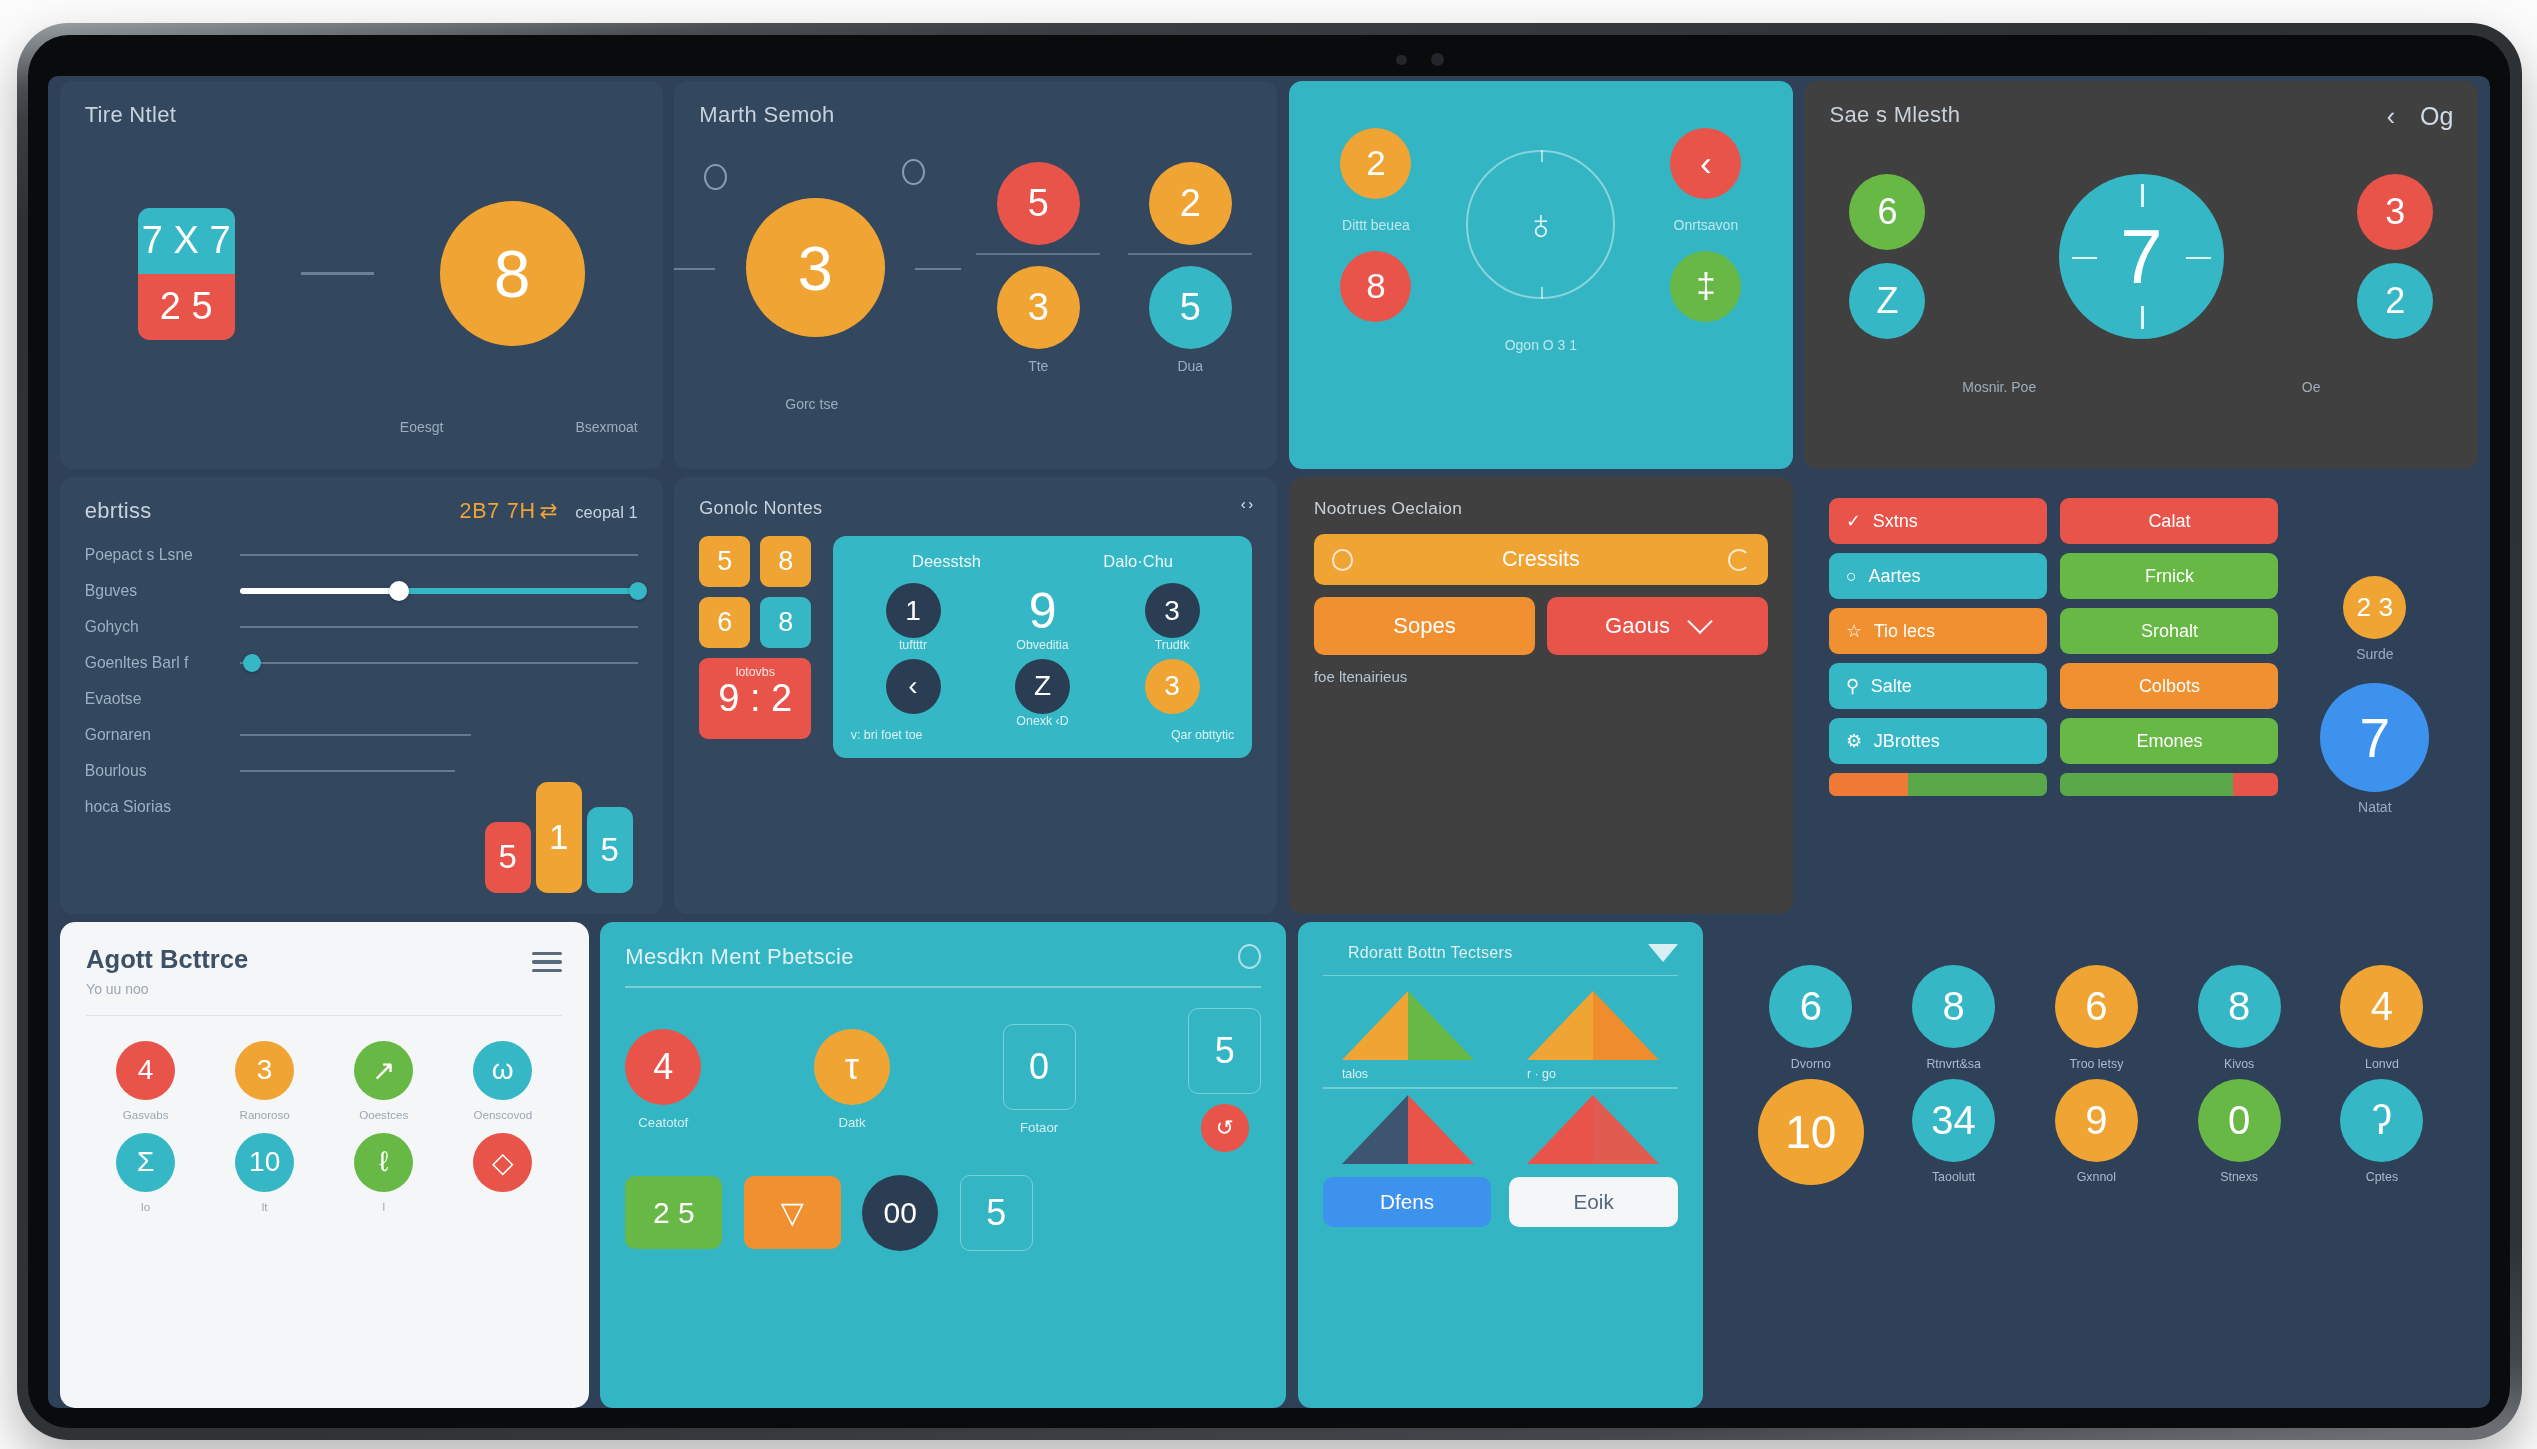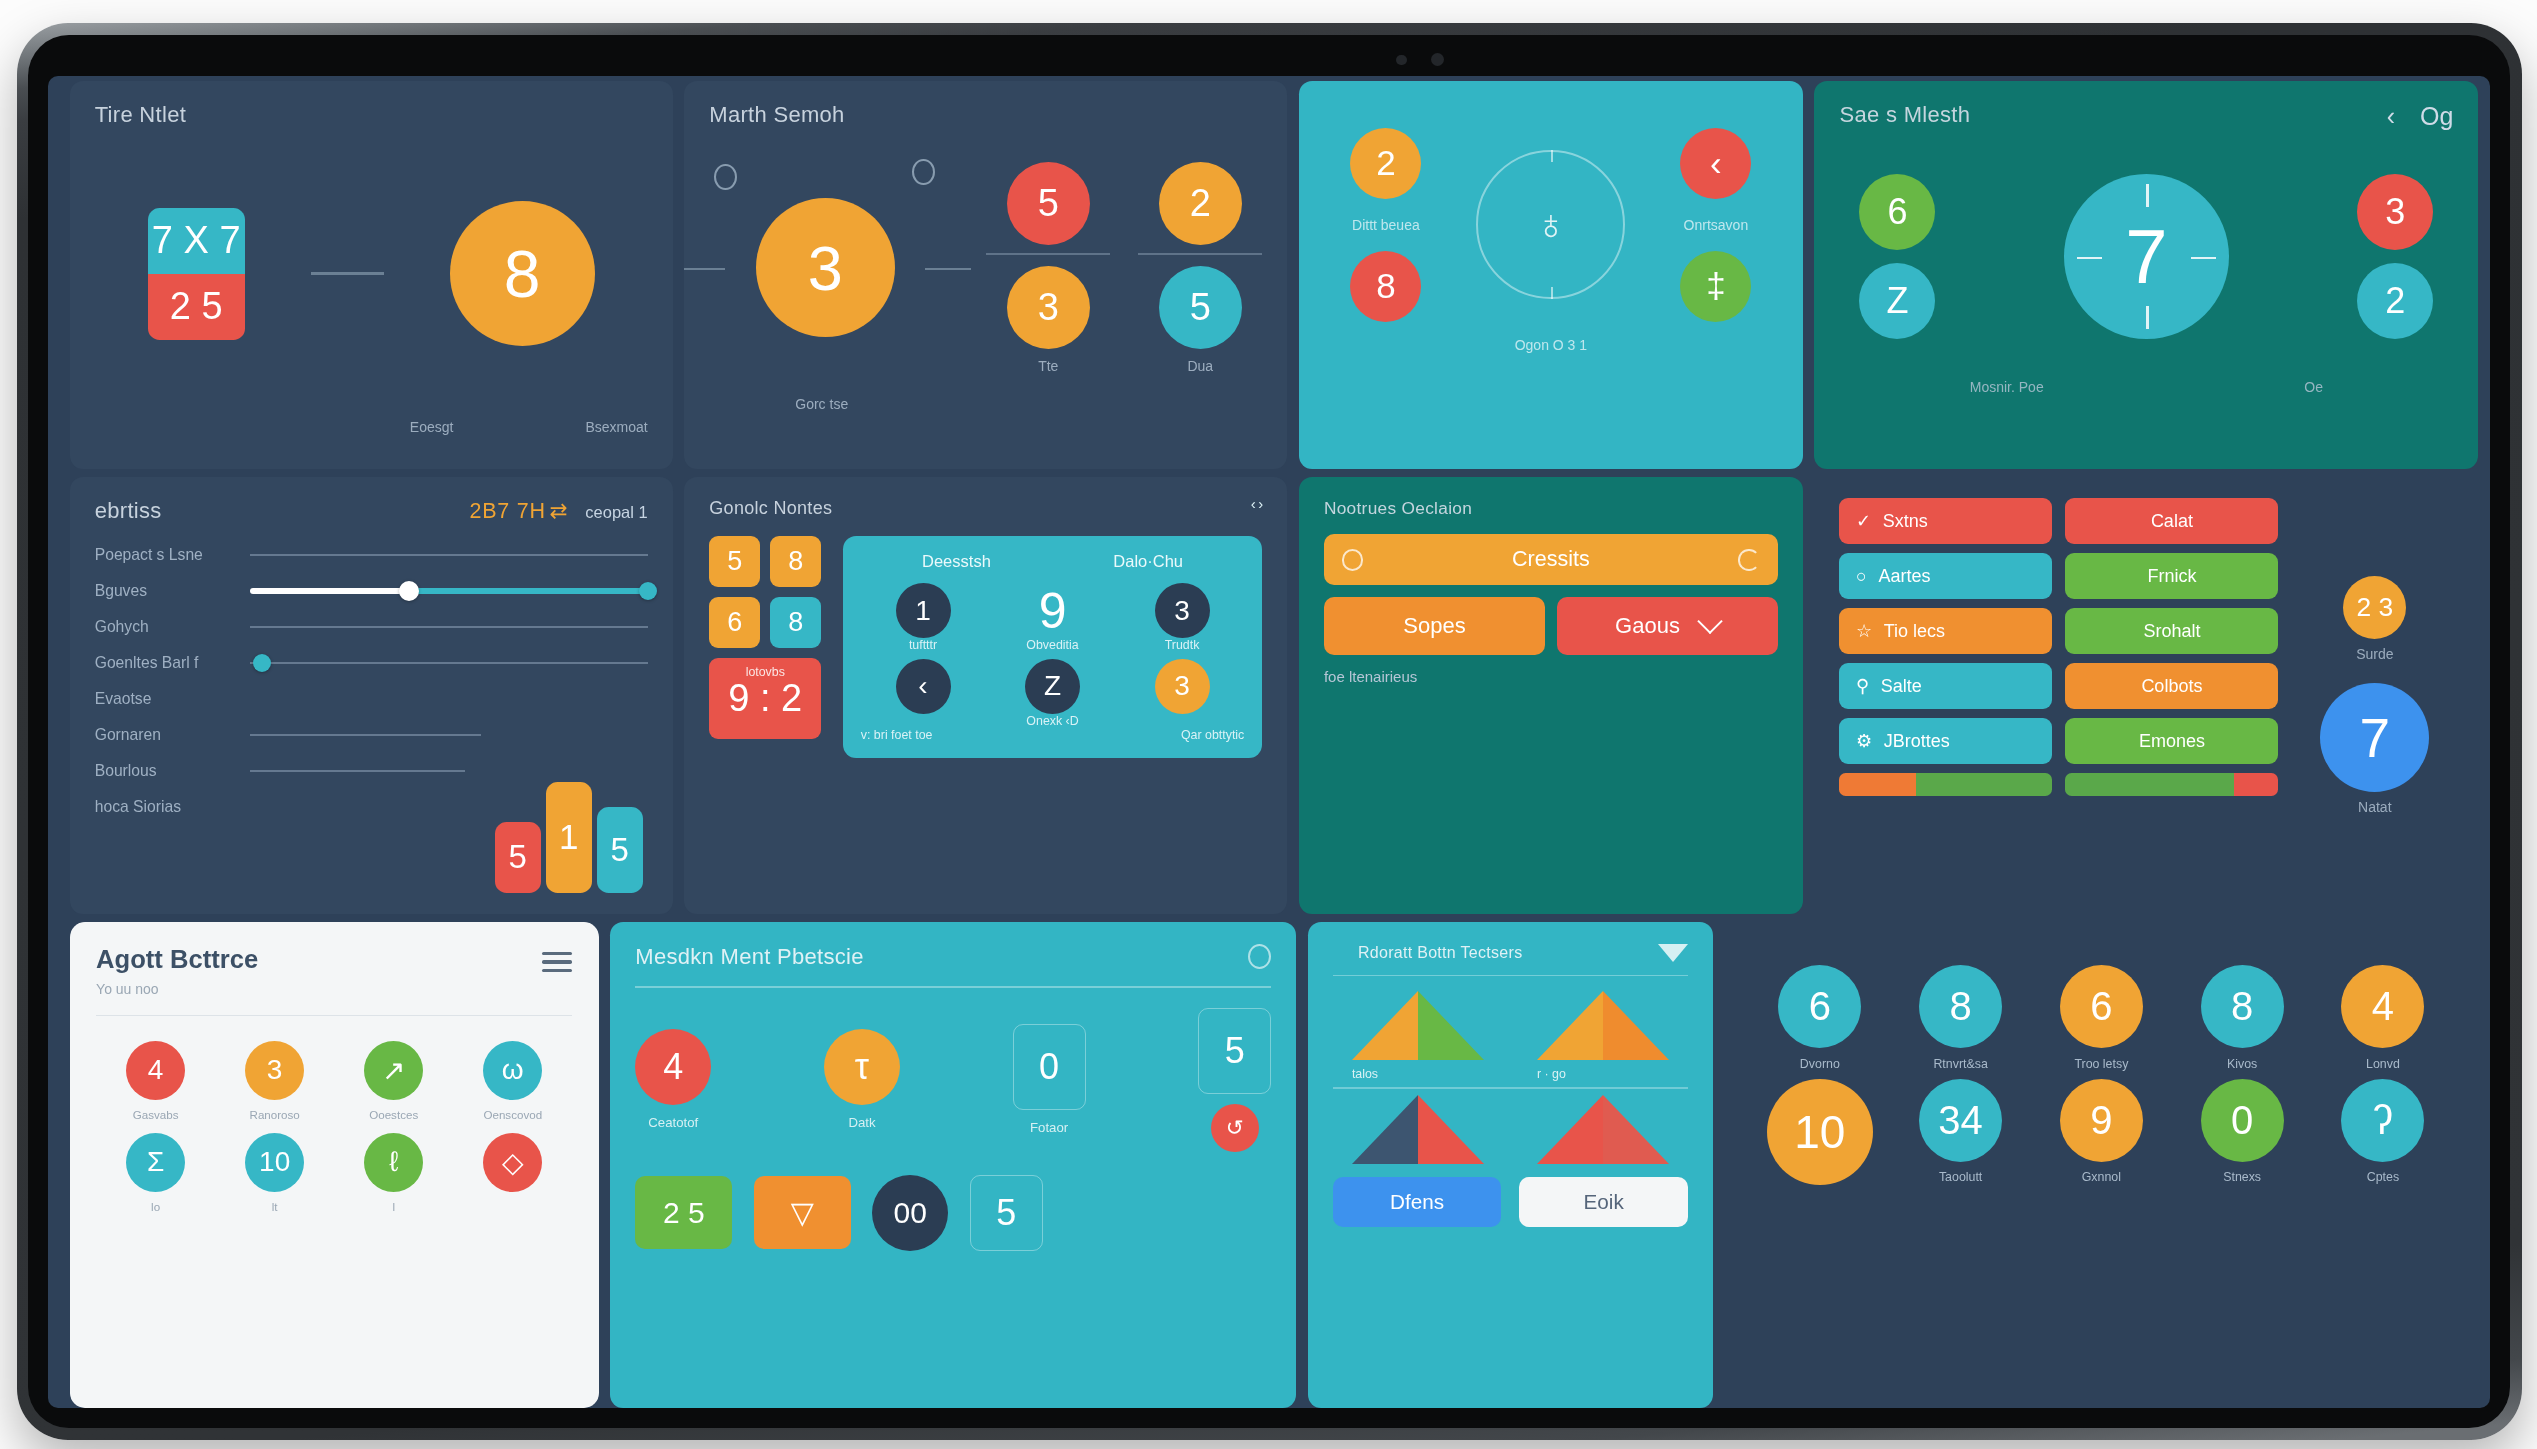--- a/index.html
+++ b/index.html
@@ -38,36 +38,36 @@
 
   
   .screen {
     position: relative;
     width: 100%; height: 100%;
     border-radius: 10px;
     background: #2e4159;
     overflow: hidden;
     display: flex; flex-direction: column;
     gap: 8.3px;
-    padding: 5px 0 0 10px;
+    padding: 5px 0 0 0;
   }
 
   .row { display: flex; gap: 11.6px; padding: 0 11.6px; }
   .row-1 { height: 396px; }
   .row-2 { height: 446px; }
   .row-3 { height: 496px; }
 
   .panel {
     background: #33475f;
     border-radius: 13.2px;
     padding: 21.5px 25px;
     position: relative;
     overflow: hidden;
   }
-  .panel.flat { background: #0f766e; }
+  .panel.flat { background: #404040; }
   .panel.teal { background: #33b5c4; }
   .panel.plain { background: transparent; }
 
   .panel-title {
     color: #d4dee8; font-size: 22px; letter-spacing: 0.3px;
     filter: blur(0.3px); opacity: .92;
   }
   .panel-title.dark { color: #eef7fa; }
   .panel-sub { color: #b9cbdd; font-size: 15px; margin-top: 8.3px; filter: blur(0.4px); opacity: .72; }
   .caption { color: #b6c6d6; font-size: 14px; text-align: center; filter: blur(0.4px); opacity: .8; }

